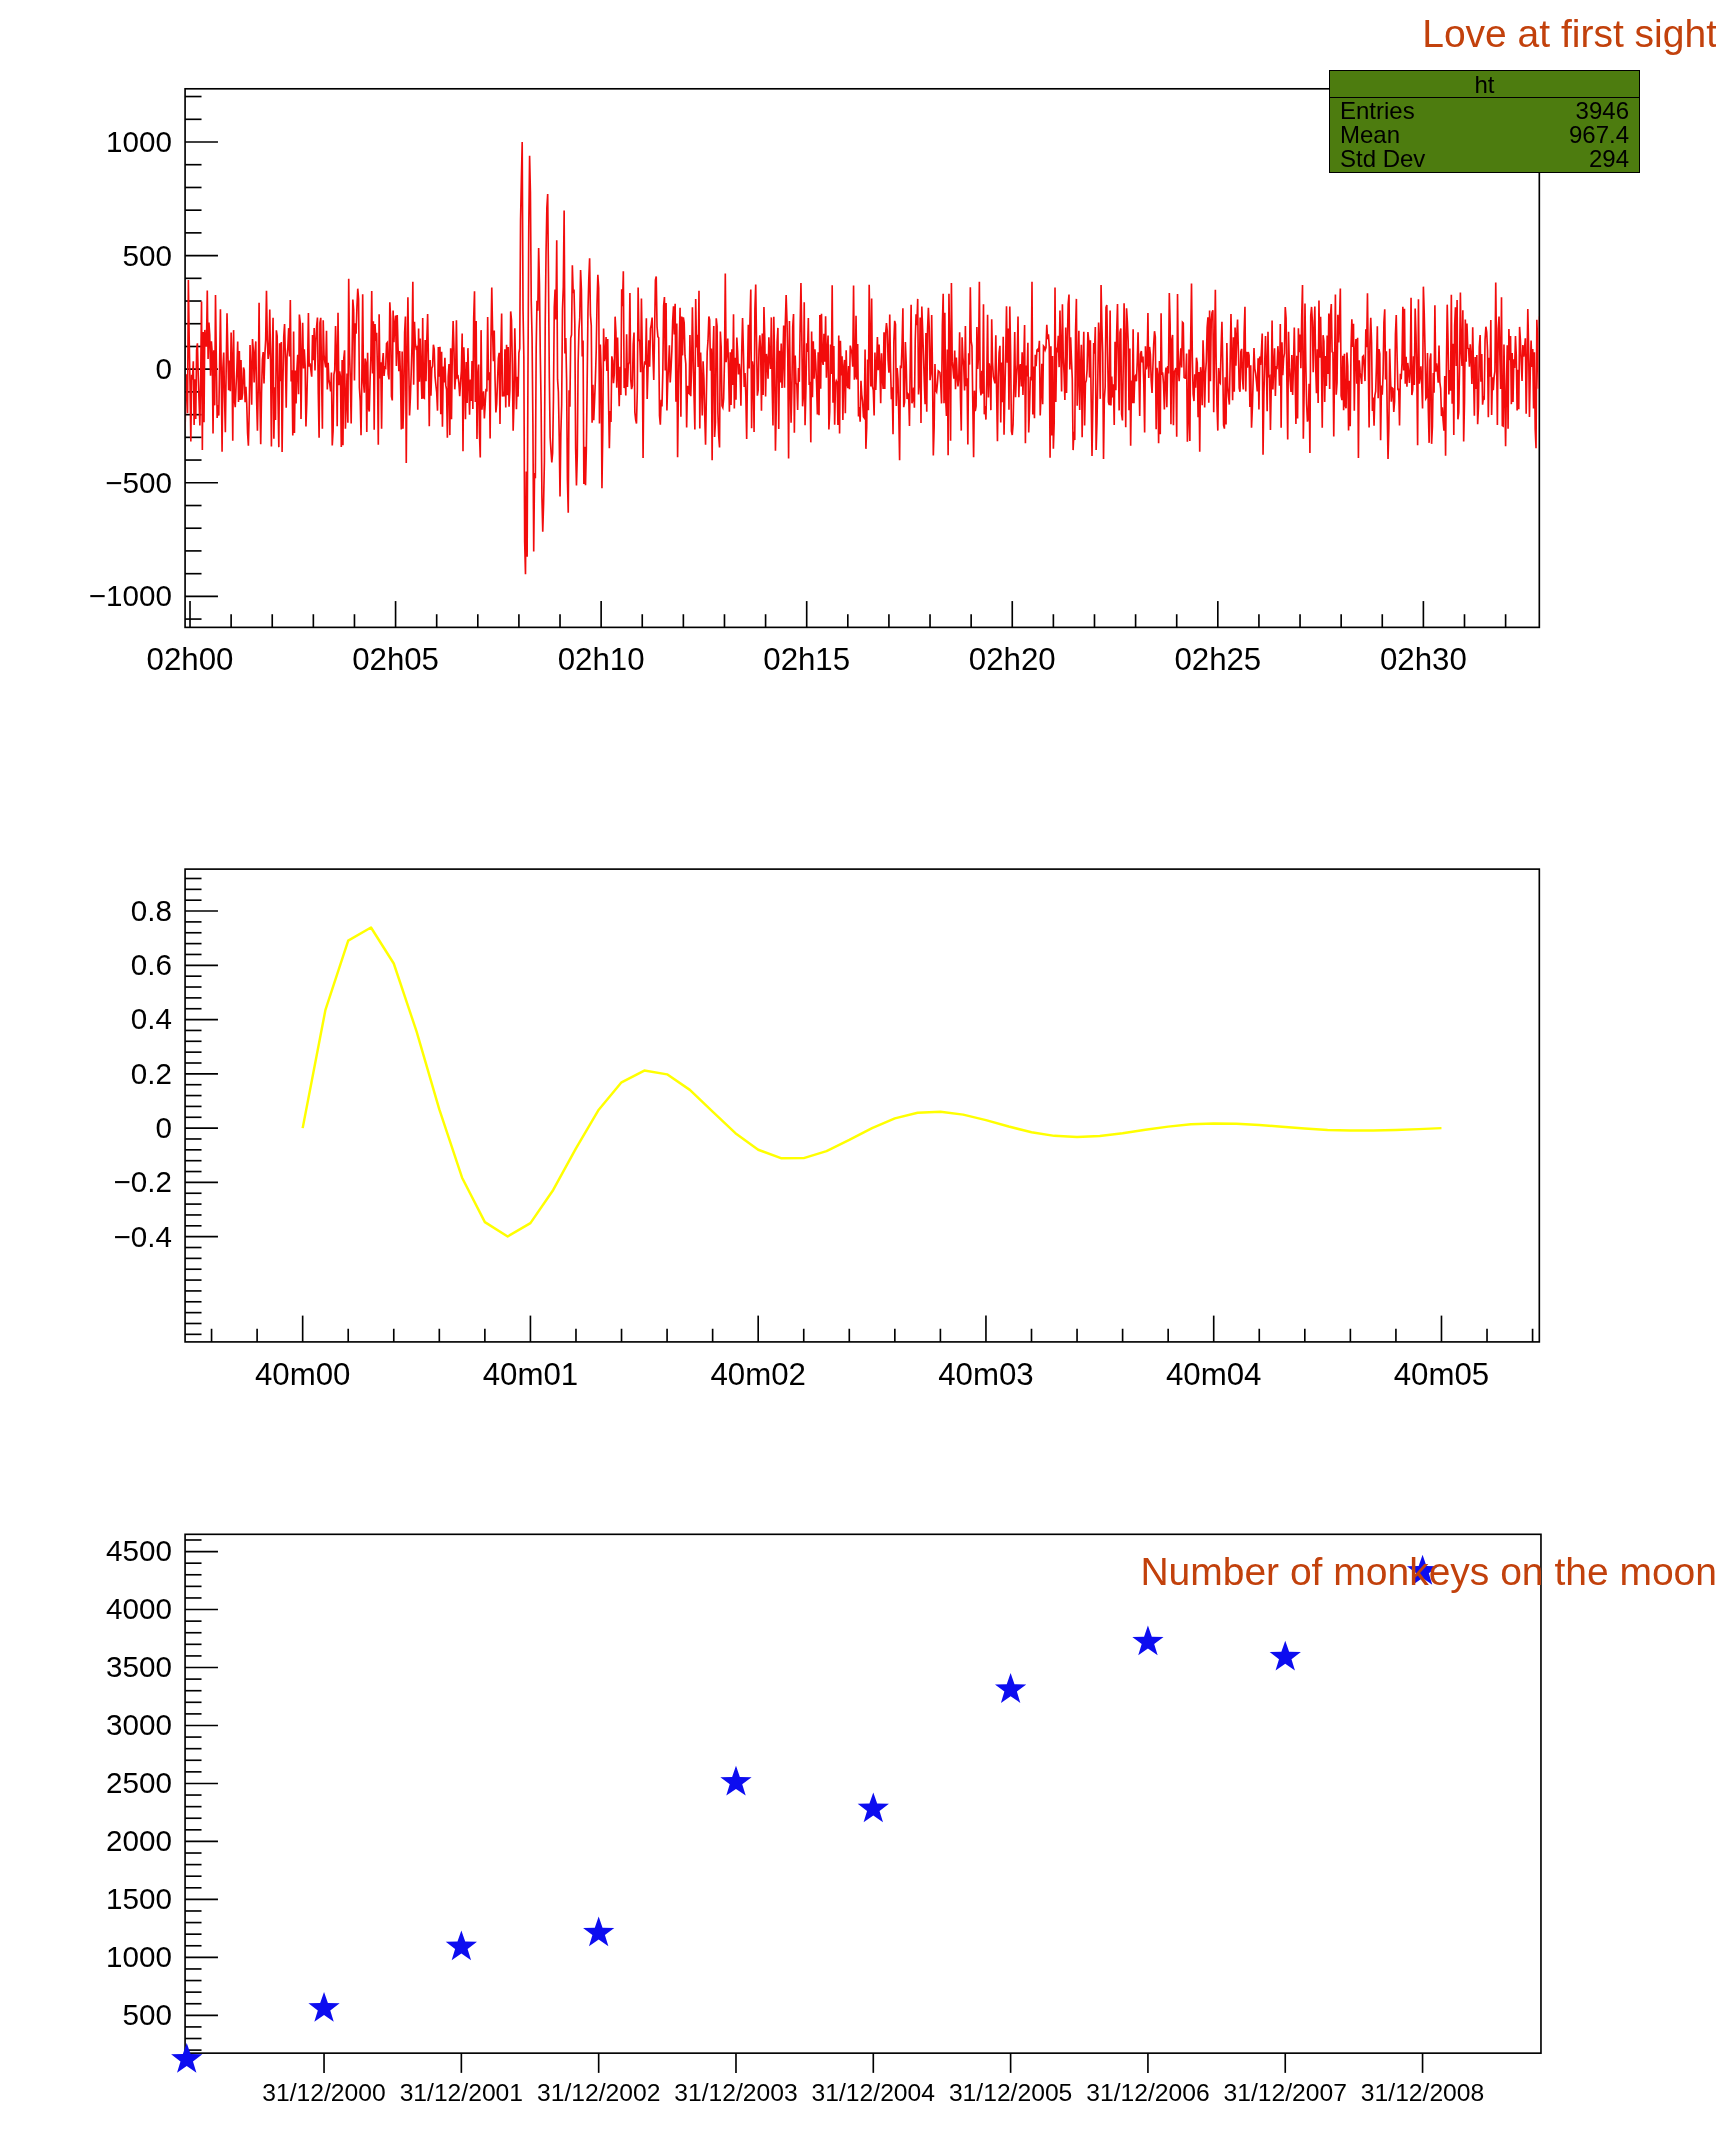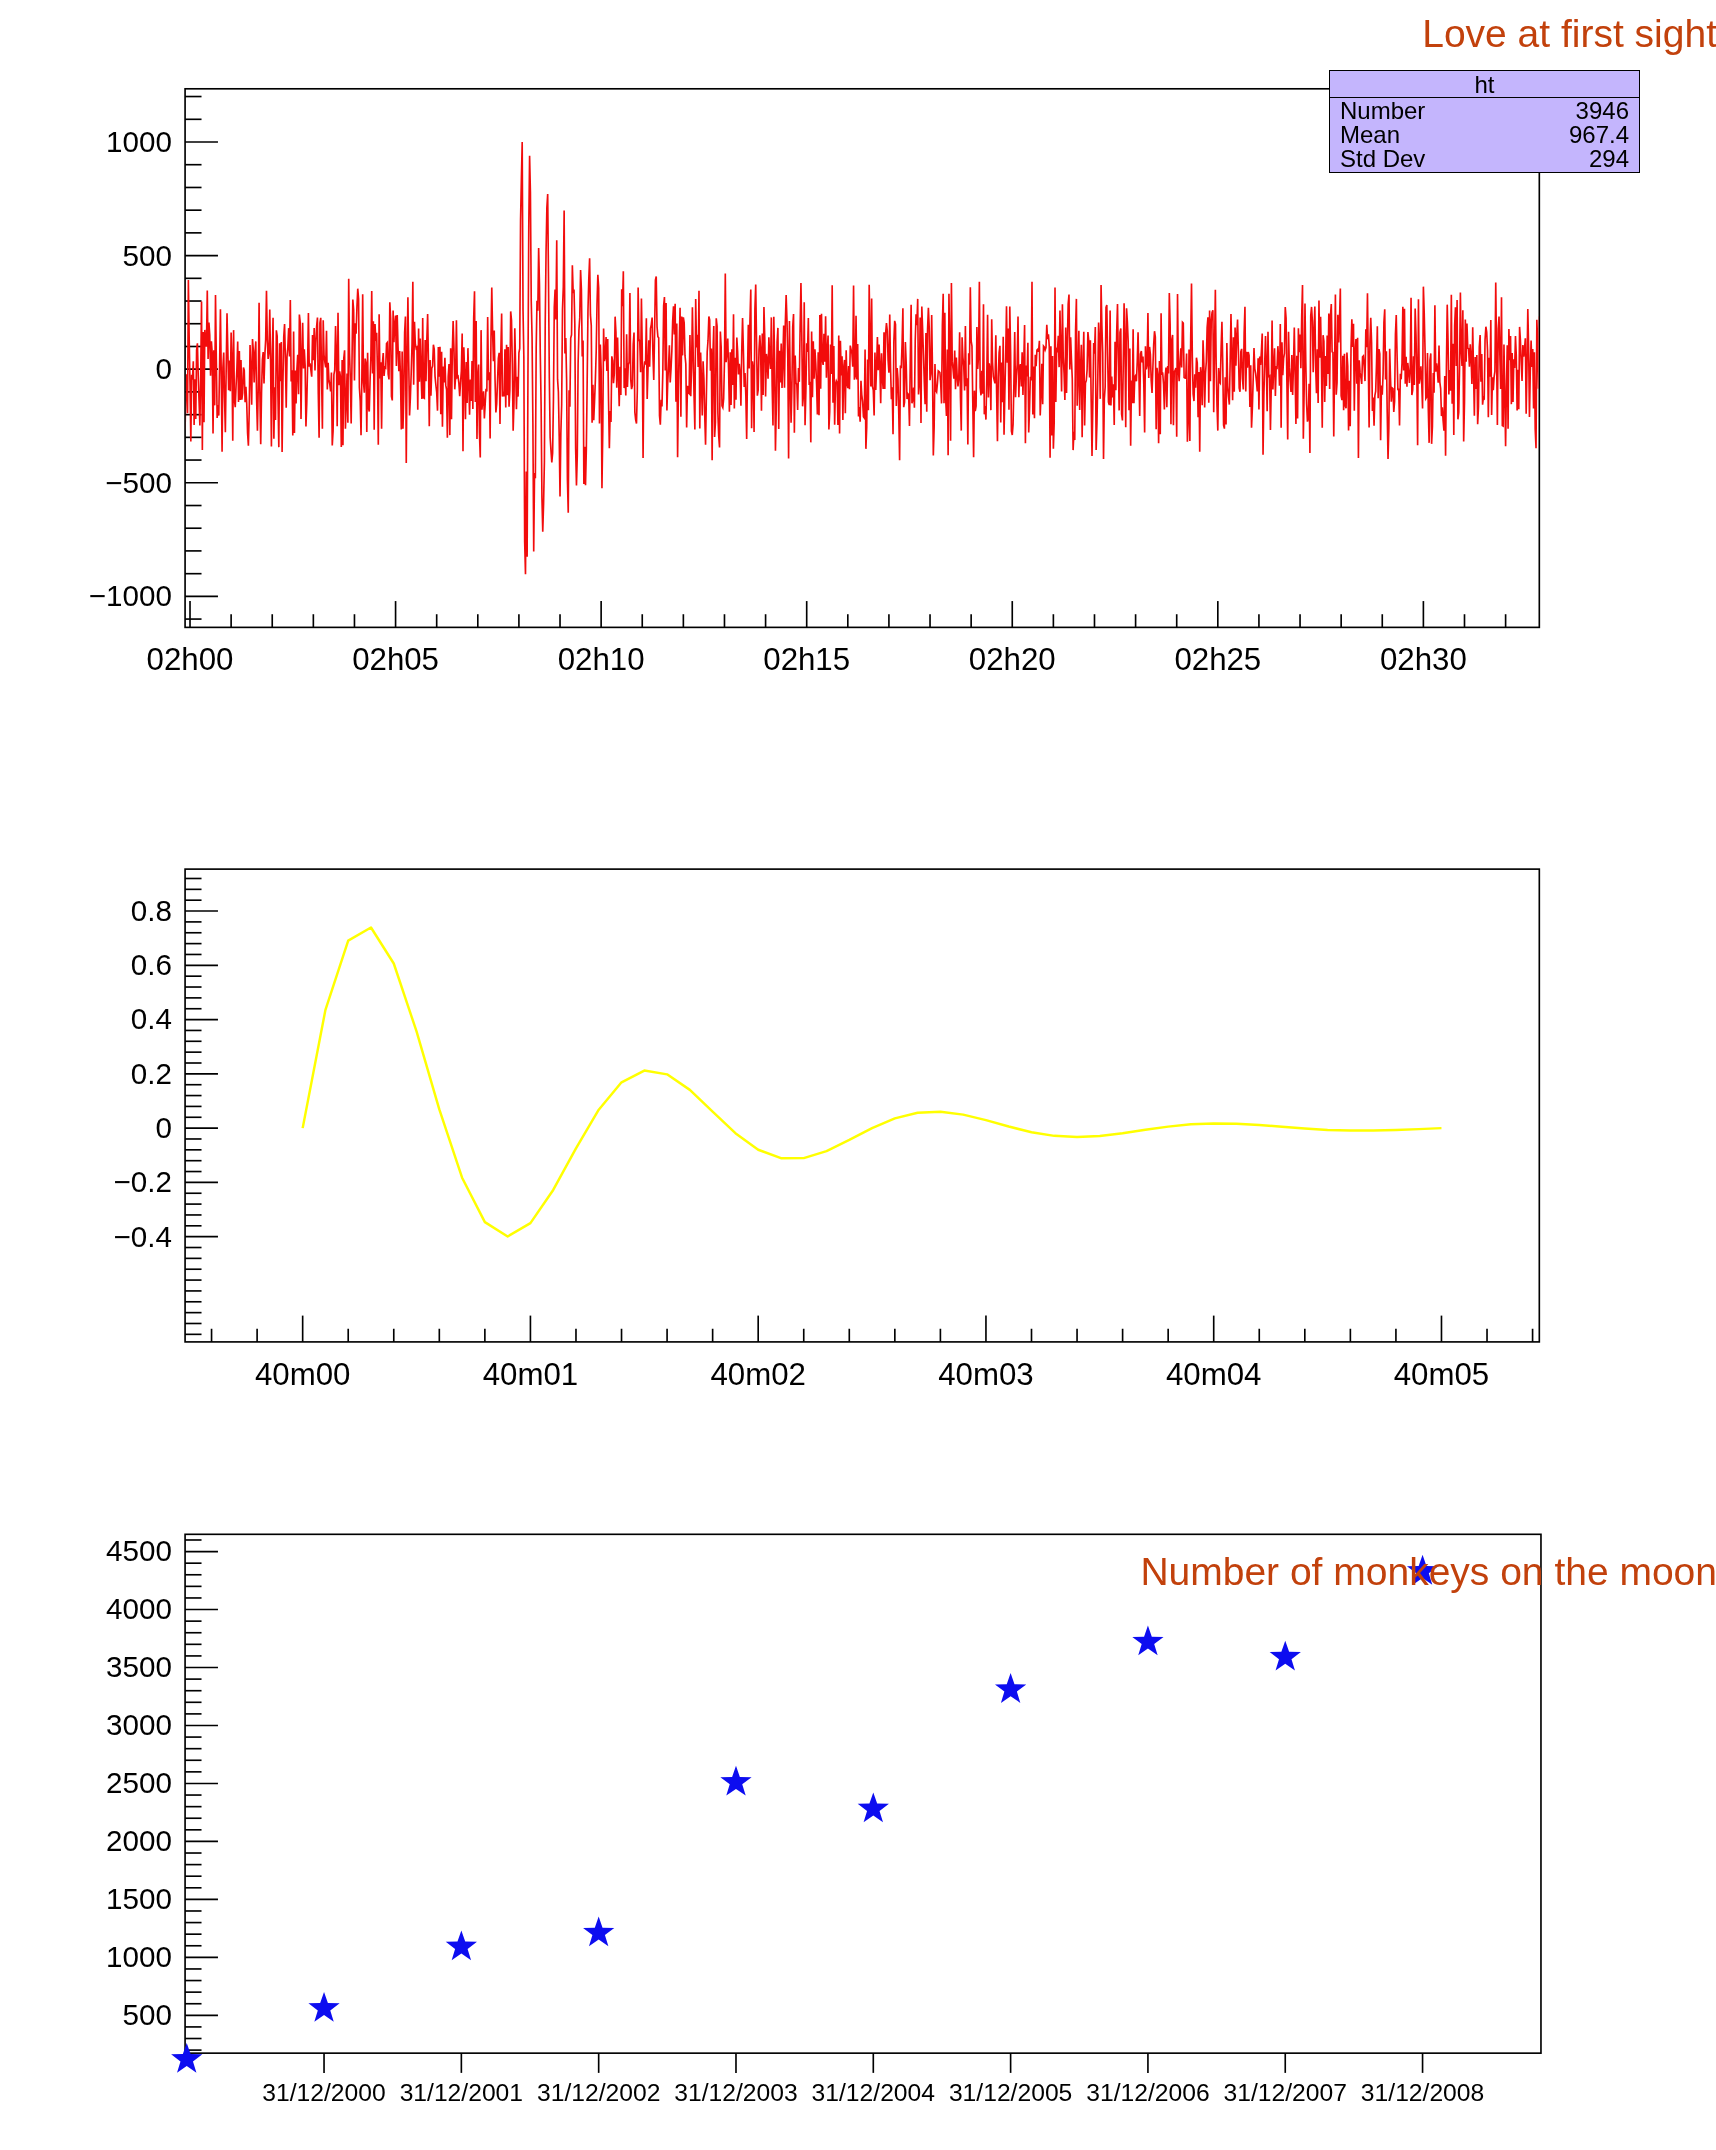--- a/index.html
+++ b/index.html
@@ -12,21 +12,21 @@
   svg text { font-family:"Liberation Sans", sans-serif; fill:#000000; }
   .chart-title {
     position:absolute; left:0; right:0; text-align:right;
     font-size:39px; font-weight:normal; color:#c2410c;
   }
   #title-love    { top:11.5px;  }
   #title-politics{ top:750px; }
   #title-monkeys { top:1550px;padding-left:48px;}
   .stats-box {
     position:absolute; left:1329px; top:70px; width:311px; height:103px;
-    background:#c4b5fd; border:1.6px solid #000; box-sizing:border-box;
+    background:#4d7c0f; border:1.6px solid #000; box-sizing:border-box;
     font-size:24px; z-index:3;
   }
   .stats-title {
     height:27px; line-height:27px; text-align:center;
     border-bottom:1.6px solid #000; box-sizing:border-box;
   }
   .stats-row {
     display:flex; justify-content:space-between;
     padding:0 10px; height:24px; line-height:25px;
   }
@@ -285,21 +285,21 @@
       <path d="M1563.0 1995.3 L1567.7 2008.8 L1582.0 2009.1 L1570.6 2017.8 L1574.8 2031.5 L1563.0 2023.3 L1551.2 2031.5 L1555.4 2017.8 L1544.0 2009.1 L1558.3 2008.8 Z" fill="#0d0df0" stroke="none"></path>
       <path d="M1730.0 1891.0 L1734.7 1904.5 L1749.0 1904.8 L1737.6 1913.4 L1741.8 1927.2 L1730.0 1919.0 L1718.2 1927.2 L1722.4 1913.4 L1711.0 1904.8 L1725.3 1904.5 Z" fill="#0d0df0" stroke="none"></path>
     </svg>
 
   <div id="title-love" class="chart-title">Love at first sight</div>
   <div id="title-monkeys" class="chart-title">Number of monkeys on the moon</div>
 
   <div class="stats-box">
     <div class="stats-title">ht</div>
     <div class="stats-row">
-      <span>Number</span>
+      <span>Entries</span>
       <span>3946</span>
     </div>
     <div class="stats-row">
       <span>Mean</span>
       <span>967.4</span>
     </div>
     <div class="stats-row">
       <span>Std Dev</span>
       <span>294</span>
     </div>

